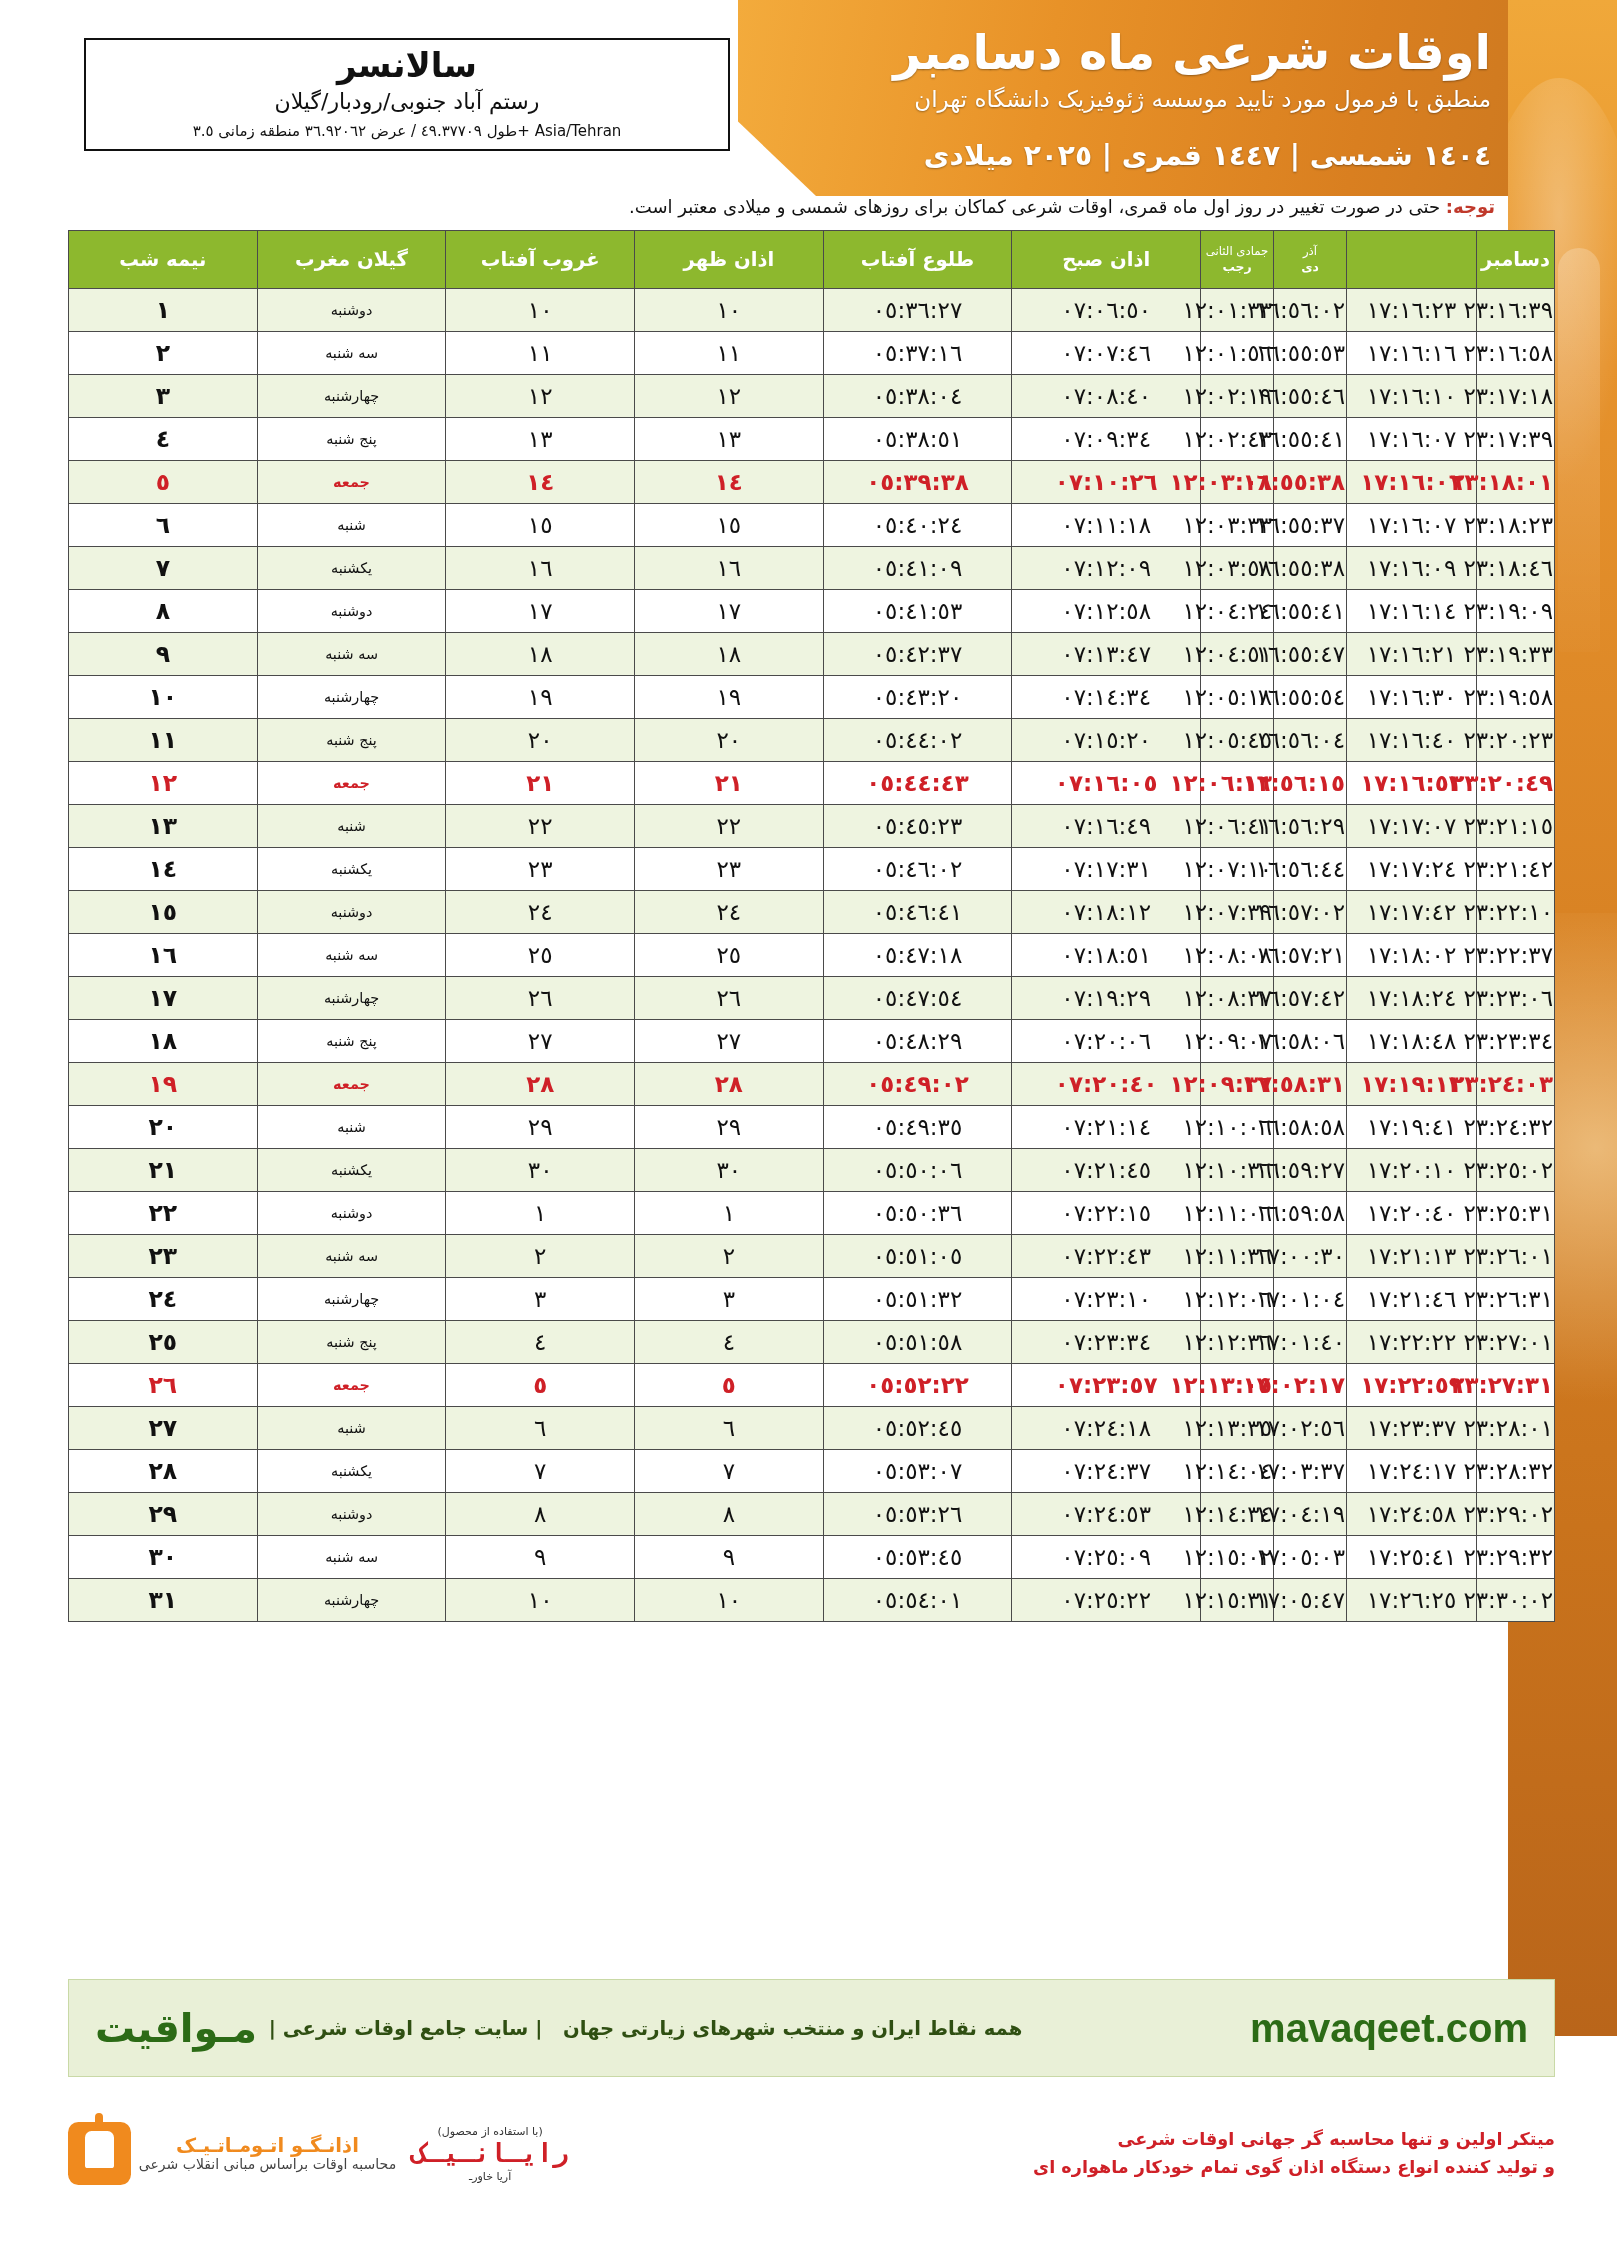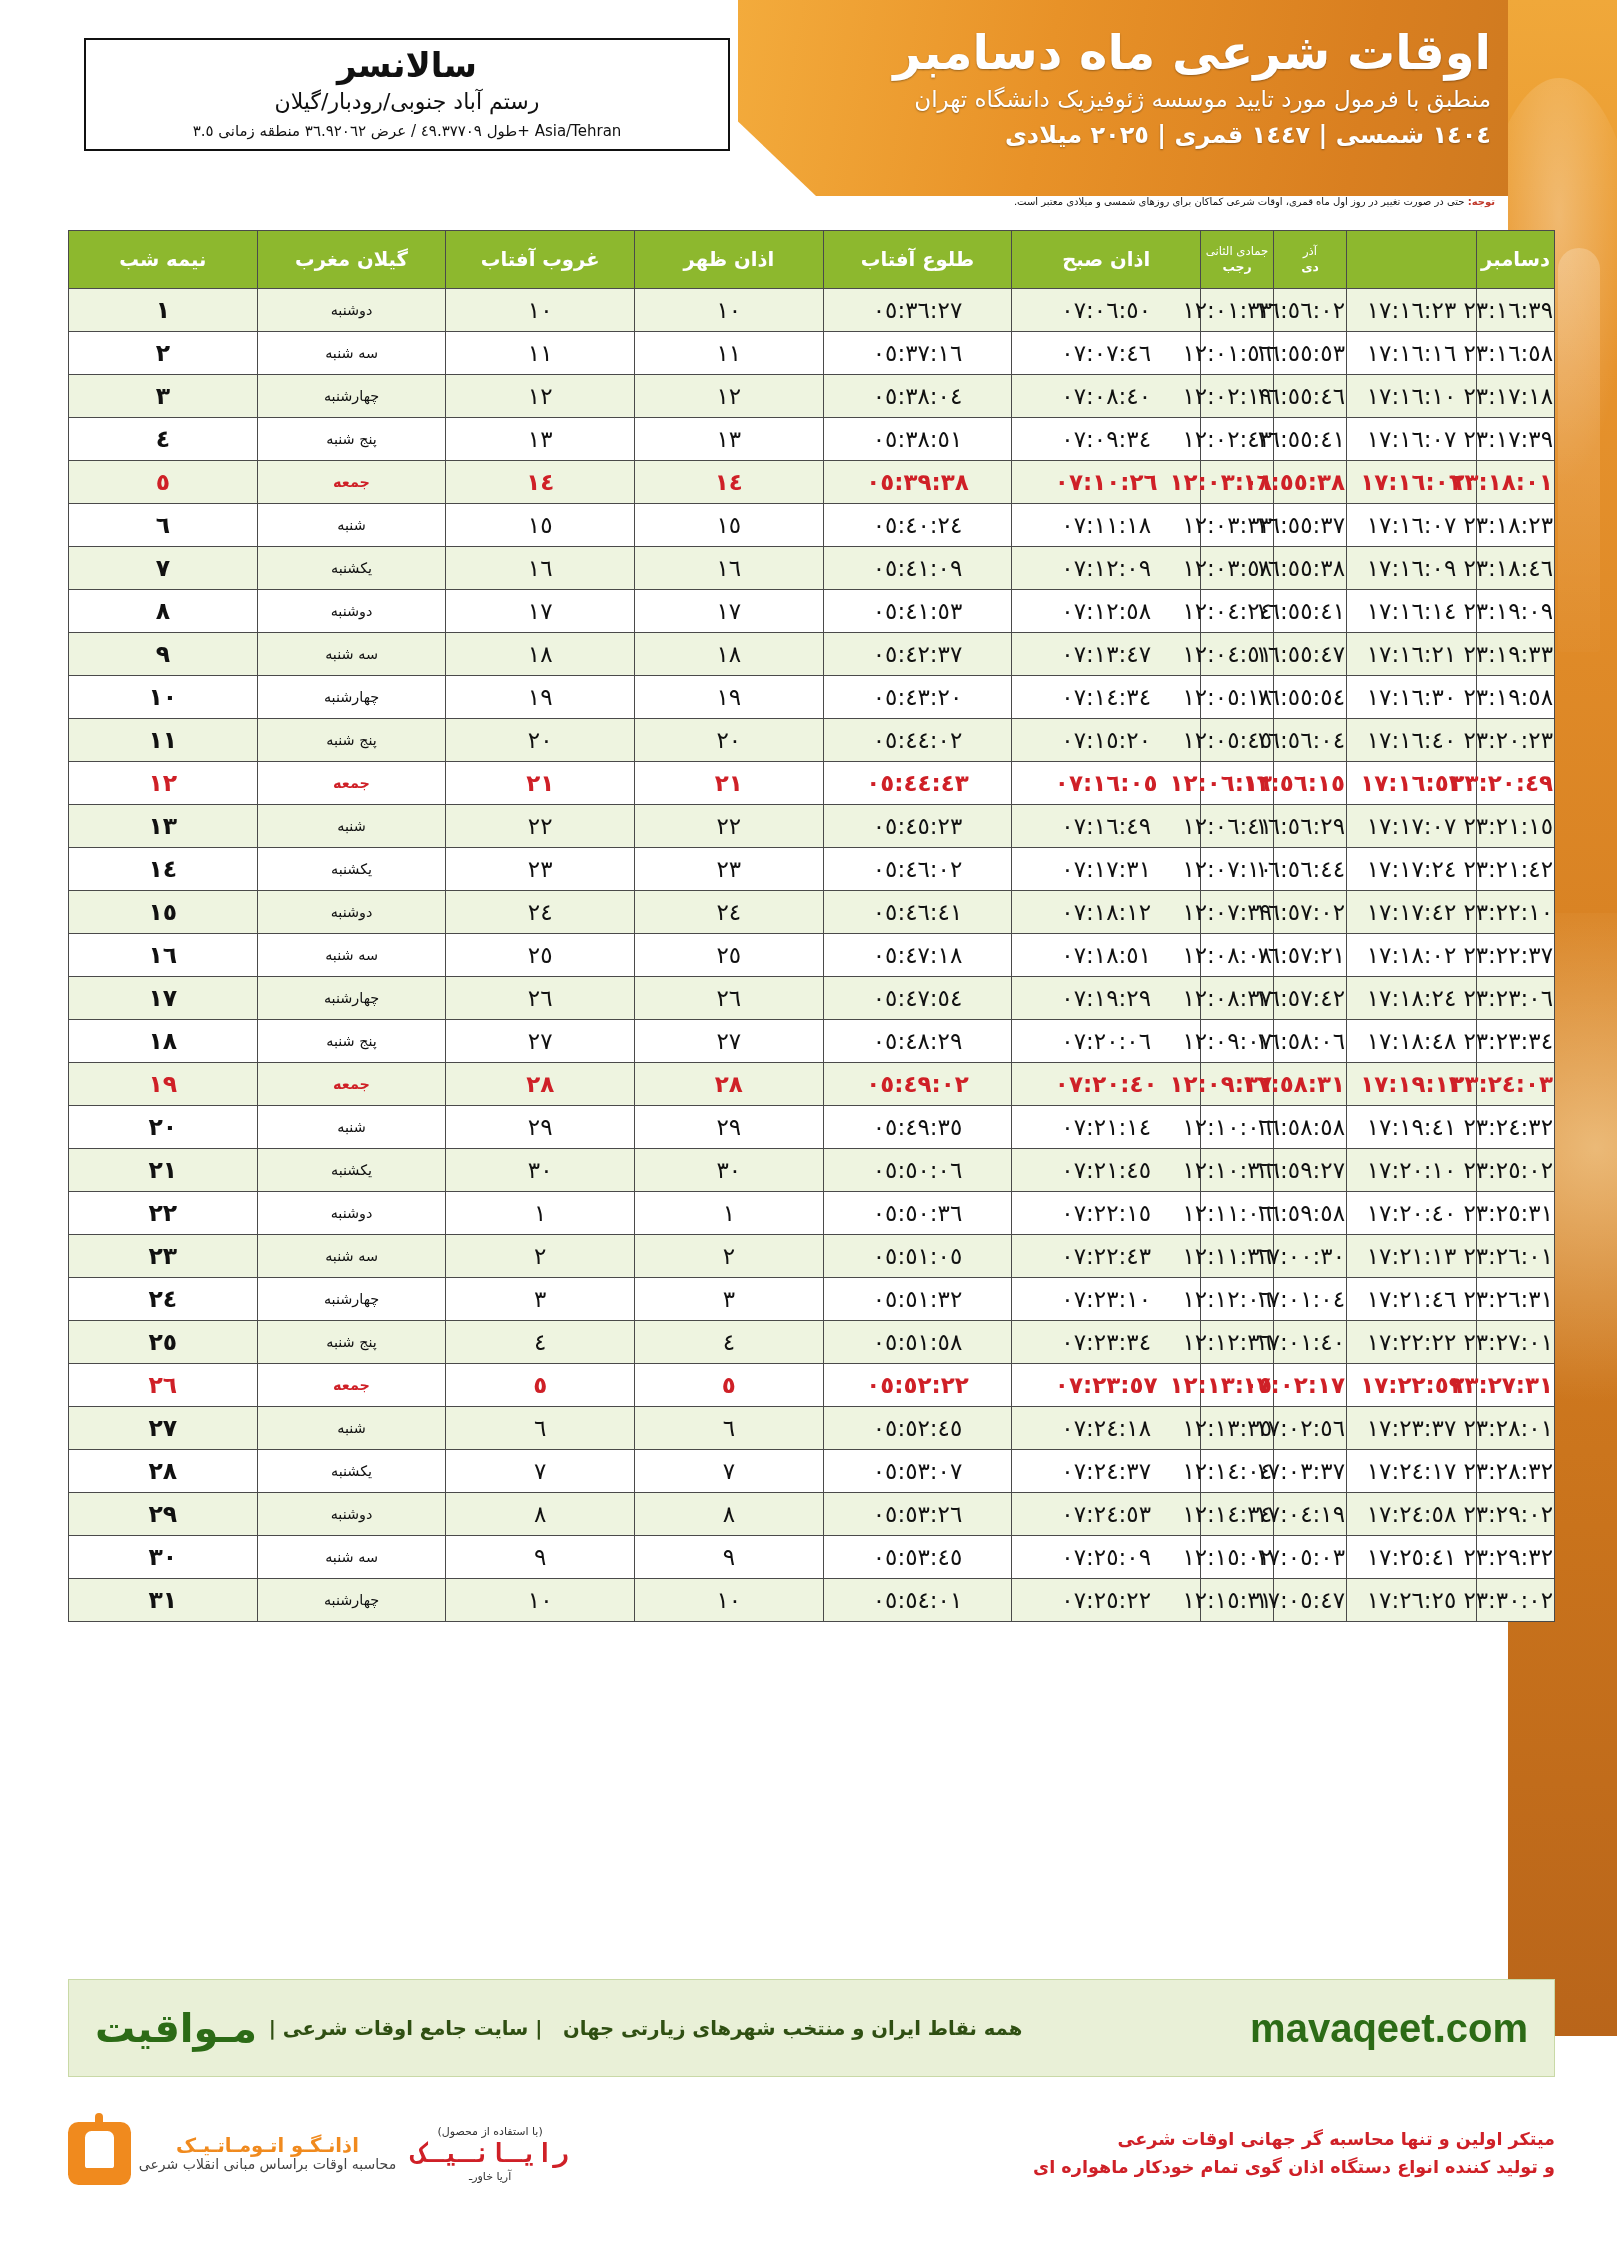--- a/index.html
+++ b/index.html
@@ -39,41 +39,41 @@
   }
 
   
   .header{position:absolute;top:0;right:110px;left:0;height:215px;}
   .title-block{
     position:absolute;right:17px;top:27px;text-align:right;color:#ffffff;
     text-shadow:0 1.3px 2px rgba(0,0,0,.35);
   }
   .title-main{font-size:48px;font-weight:bold;line-height:1.08;color:#ffffff;text-align:center;}
   .title-sub{font-size:23px;font-weight:normal;margin-top:7px;color:#ffffff;}
-  .title-years{font-size:24px;font-weight:bold;margin-top:9px;color:#ffffff;}
+  .title-years{font-size:28px;font-weight:bold;margin-top:27px;color:#ffffff;}
 
   .header-bg{
     position:absolute;top:0;right:110px;width:770px;height:196px;
     background:linear-gradient(100deg,#f3ab3c 0%,#e89228 40%,#d97f20 80%,#cf7a20 100%);
     clip-path:polygon(0 0,100% 0,100% 100%,78px 100%, 0 62%);
     z-index:-1;
   }
 
   .info-box{
     position:absolute;left:84px;top:38px;width:646px;
     border:2px solid #111;background:#ffffff;text-align:center;
     padding:6.5px 3.9px 9px 3.9px;box-sizing:border-box;
   }
   .info-city{font-size:34px;font-weight:bold;color:#111;line-height:1.1;}
   .info-region{font-size:22px;color:#111;margin-top:5.2px;}
   .info-coords{font-size:15px;color:#111;margin-top:7.8px;direction:ltr;}
 
   .note{
     position:absolute;left:73px;top:196px;width:1422px;text-align:right;
-    font-size:10px;color:#111;
+    font-size:18px;color:#111;
   }
   .note b{color:#c0392b;}
 
   
   .tbl-wrap{position:absolute;top:230px;left:68px;width:1487px;}
   table{border-collapse:collapse;width:100%;table-layout:fixed;}
   th,td{border:1.3px solid #4a4a4a;text-align:center;}
   thead th{
     background:#8db82e;color:#ffffff;font-size:19.6px;font-weight:bold;
     height:57px;padding:0 2.6px;

